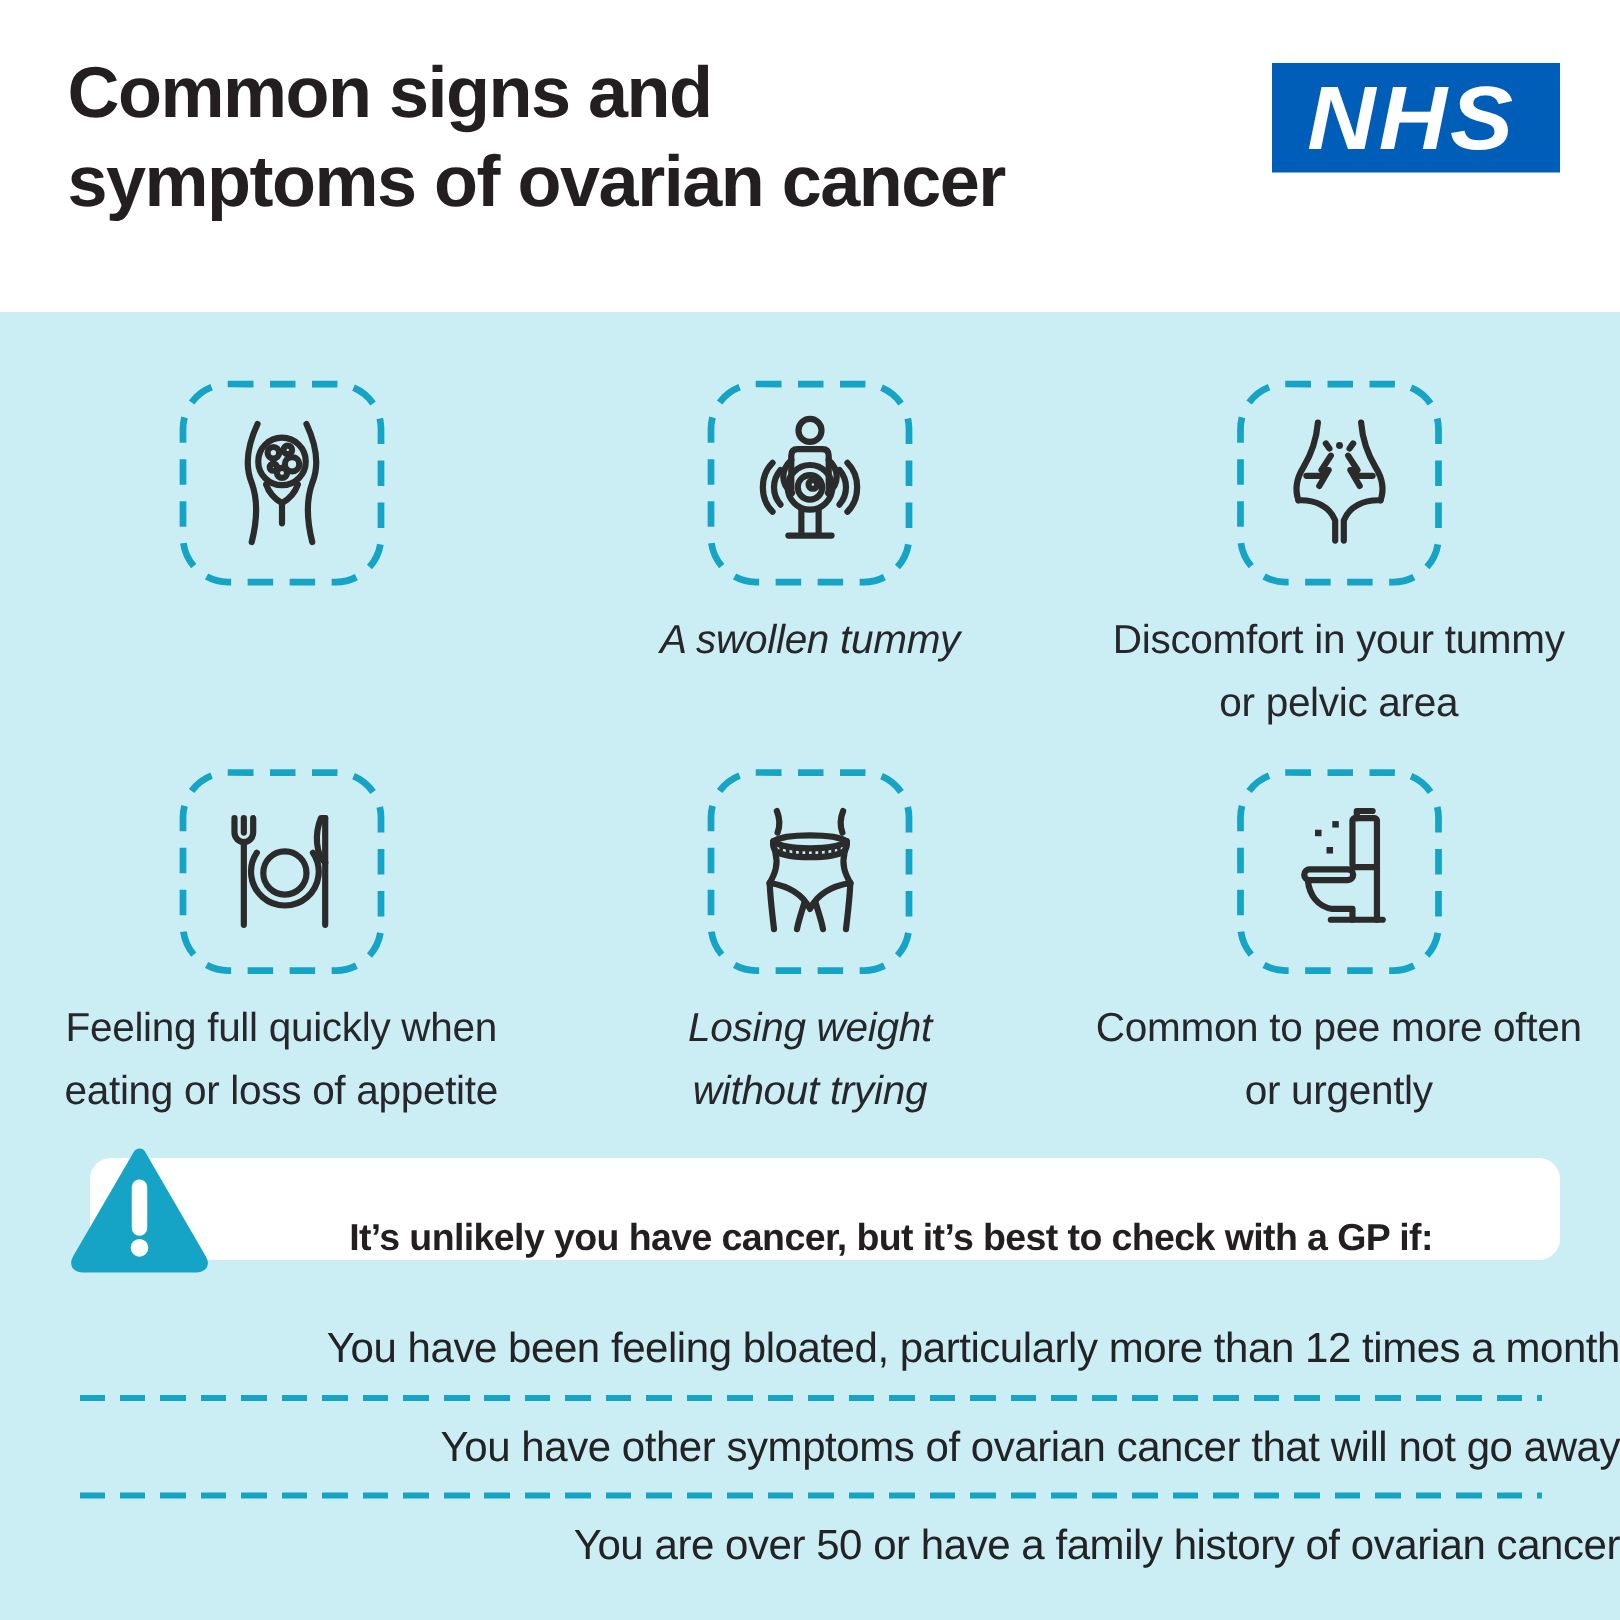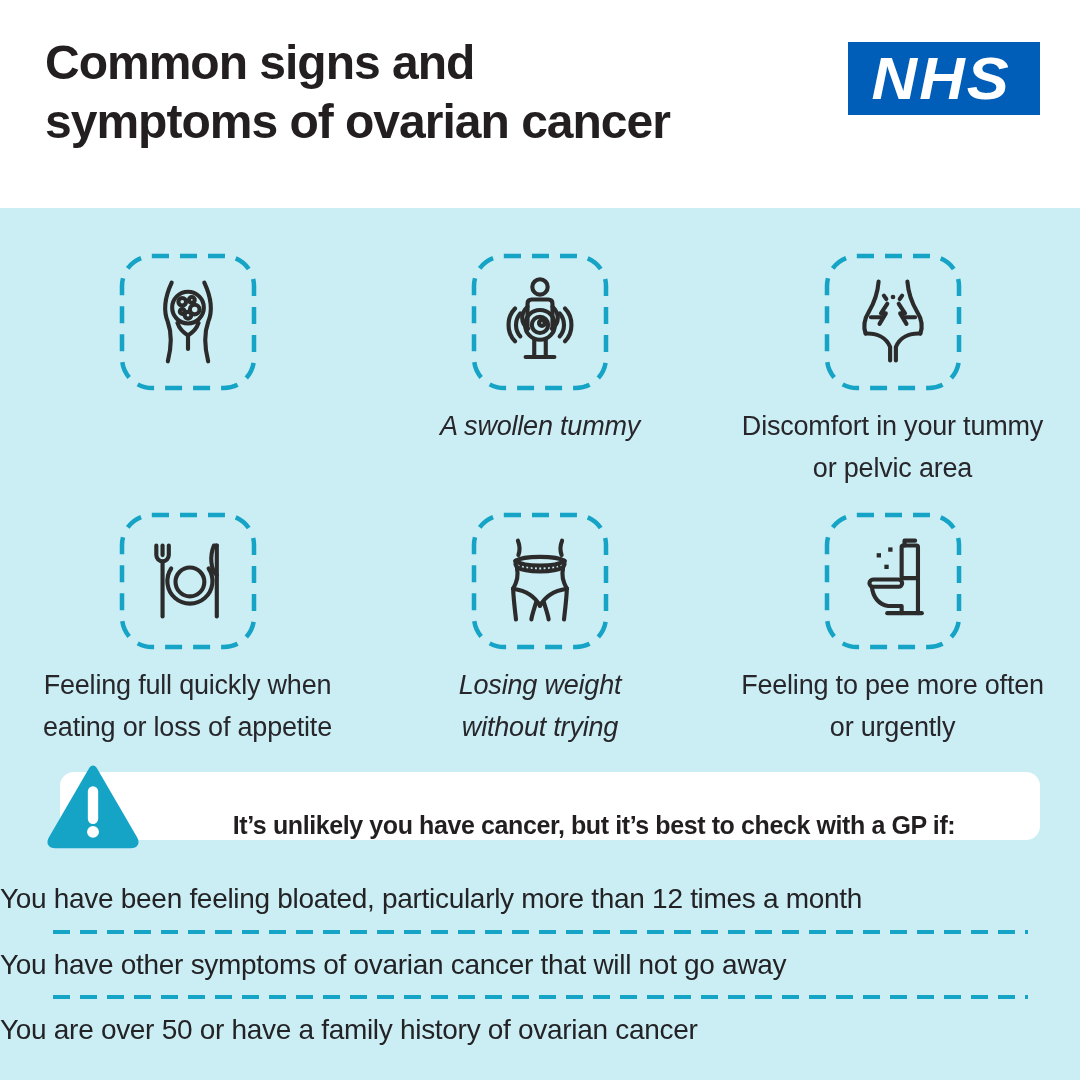--- a/index.html
+++ b/index.html
@@ -108,21 +108,21 @@
     font-size:25px;
     font-weight:bold;
     letter-spacing:-0.4px;
     color:#231f20;
     white-space:nowrap;
   }
 
   
   .checklist { margin-top:42px; }
   .check-item {
-    text-align:left;
+    text-align:right;
     font-size:28px;
     letter-spacing:-0.3px;
     color:#232326;
     line-height:1.2;
   }
   .dashed-divider {
     height:4px;
     width:975px;
     margin:14px auto;
     background:repeating-linear-gradient(90deg,#16a4c6 0 17px,transparent 17px 27px);
@@ -298,21 +298,21 @@
               <path d="M44,83.5 L80,83.5"></path>
             </g>
             <g class="icon-fill">
               <rect x="33" y="21" width="4.5" height="4.5"></rect>
               <rect x="45" y="15" width="4.5" height="4.5"></rect>
               <rect x="41" y="33" width="4.5" height="4.5"></rect>
             </g>
           </svg>
         </div>
       </div>
-      <div class="caption cap-w3">Feeling to pee more often or urgently</div>
+      <div class="caption cap-w3">Common to pee more often or urgently</div>
     </div>
   </div>
 
   <div class="warning-row">
     <svg class="warning-triangle" viewBox="0 0 100 92">
       <path d="M50,7 L93,81 Q96,86 90,86 L10,86 Q4,86 7,81 Z" fill="#16a4c6" stroke="#16a4c6" stroke-width="9" stroke-linejoin="round"></path>
       <path d="M50,30 L50,59" stroke="#ffffff" stroke-width="11" stroke-linecap="round" fill="none"></path>
       <circle cx="50" cy="73" r="6.3" fill="#ffffff"></circle>
     </svg>
     <div class="warning-text">It’s unlikely you have cancer, but it’s best to check with a GP if:</div>

